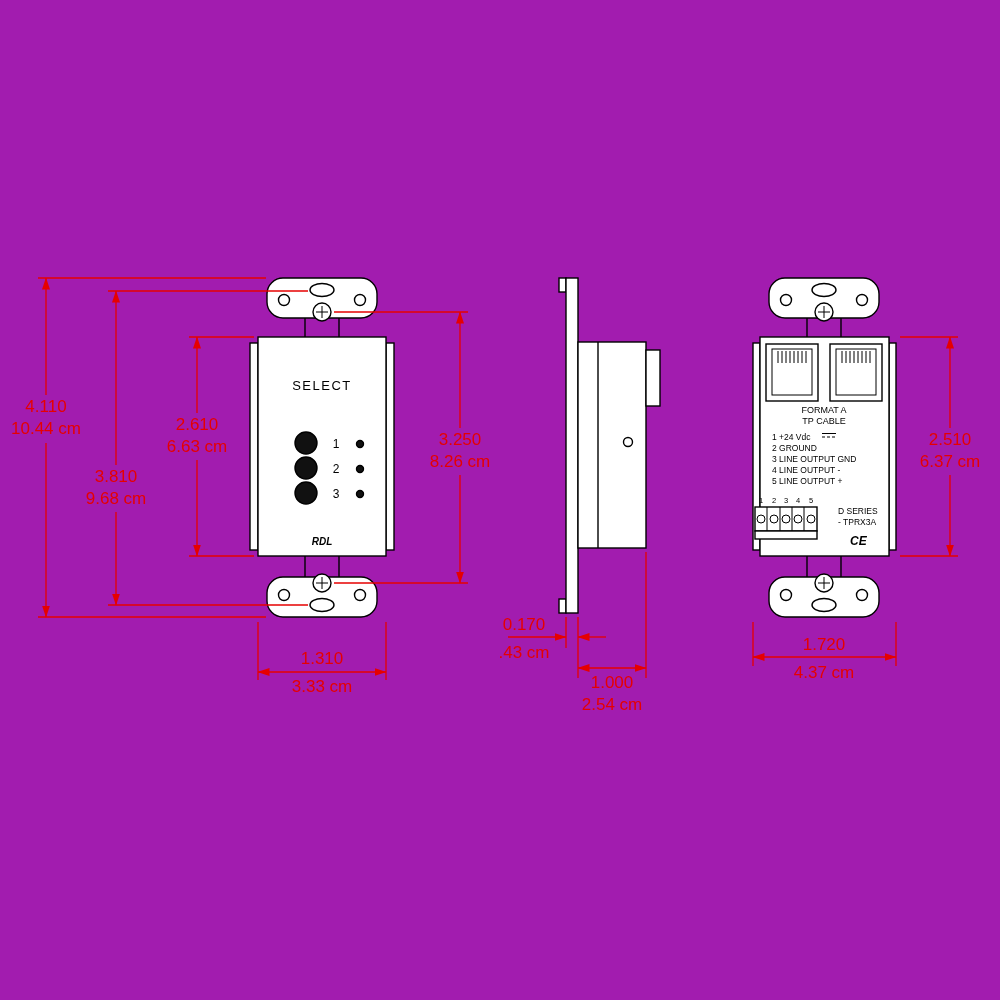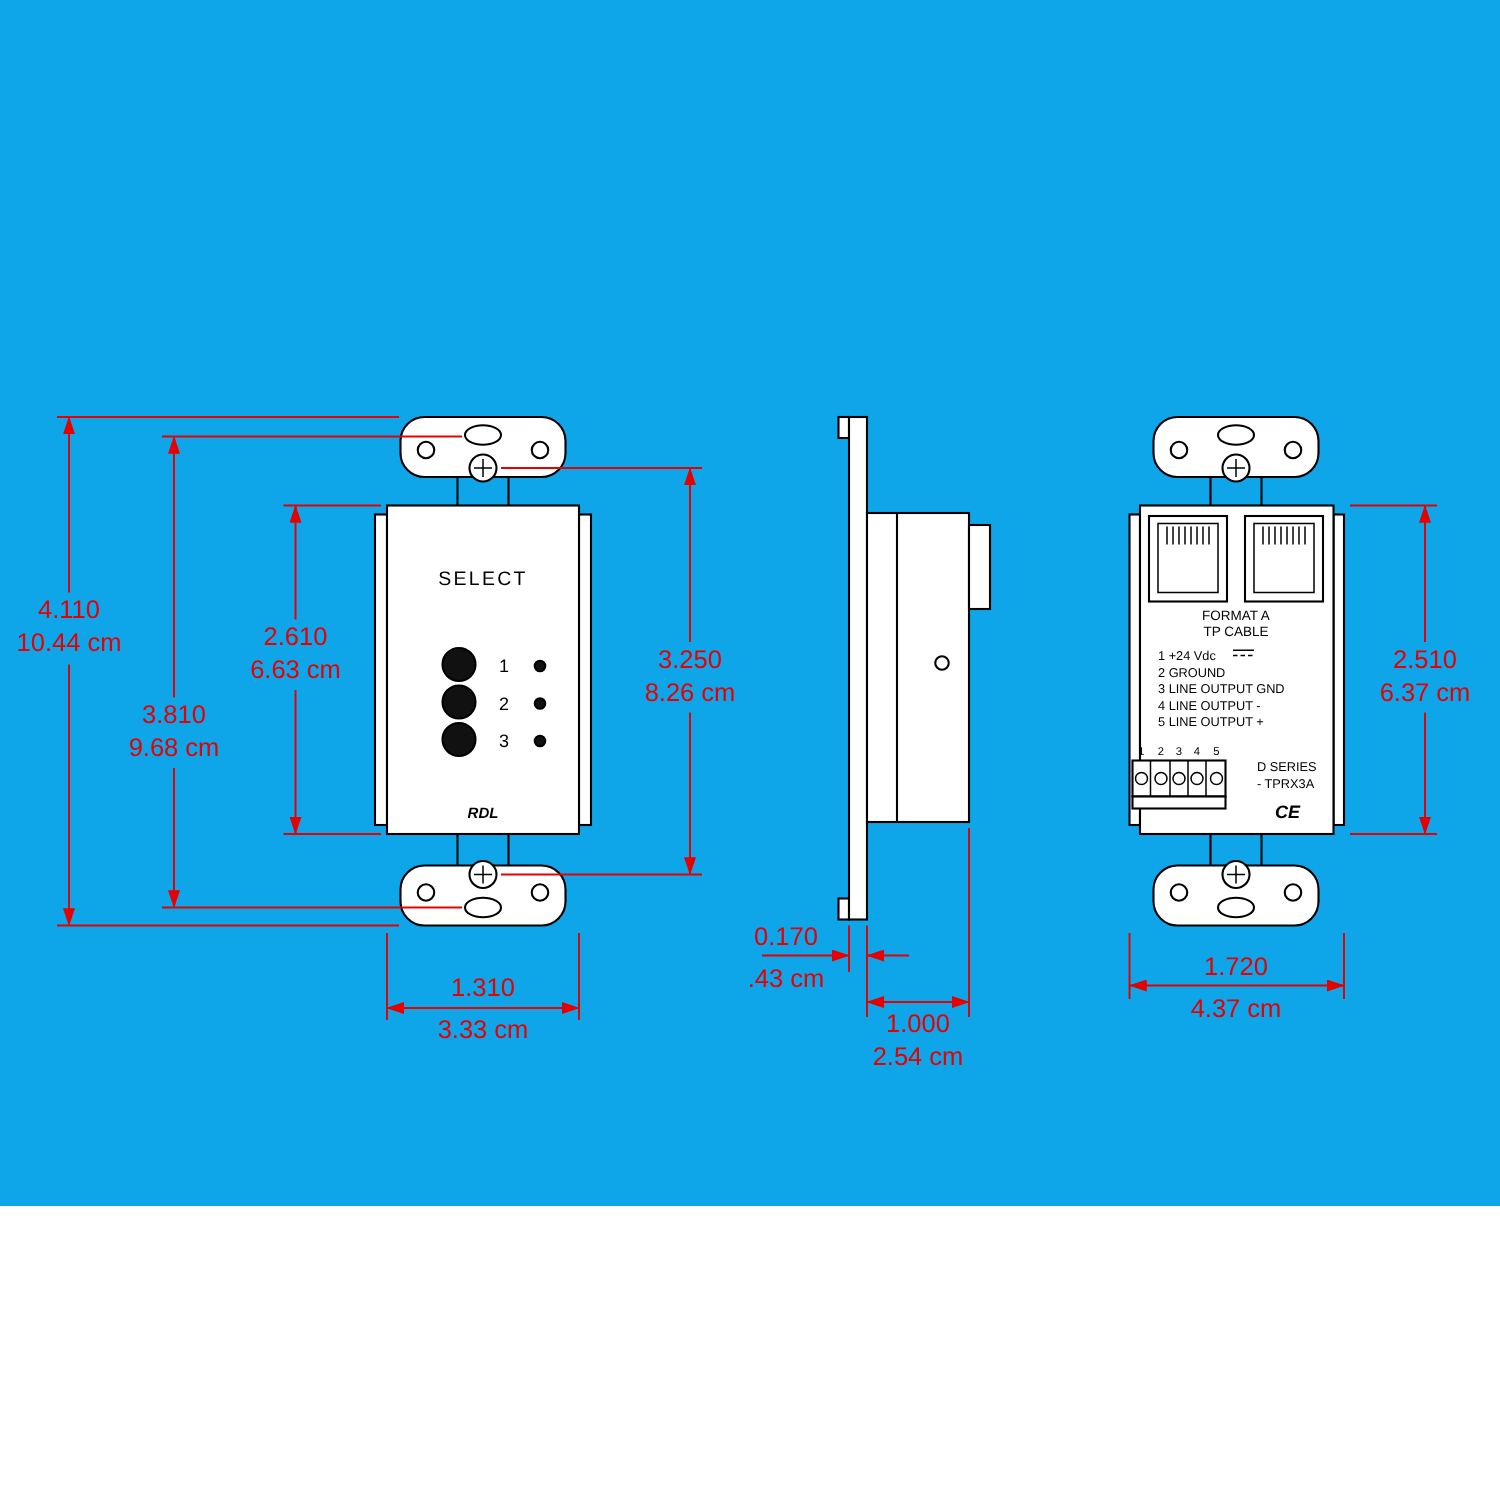--- a/index.html
+++ b/index.html
@@ -1,16 +1,16 @@
 <!DOCTYPE html>
 <html><head>
 <meta charset="utf-8">
 <style>
   html,body{margin:0;padding:0;background:#fff;}
-  .page{width:1000px;height:804px;position:relative;background:#0ea5e9;overflow:hidden;text-decoration:underline;}
+  .page{width:1000px;height:1000px;position:relative;background:#a21caf;overflow:hidden;text-decoration:underline;}
   svg{font-family:"Liberation Sans",sans-serif;}
   
   .view line, .view path{stroke:#000;stroke-width:1.4;fill:none;}
   .view rect, .view circle, .view ellipse{stroke:#000;stroke-width:1.4;fill:#fff;}
   .view .thin{stroke-width:1;}
   .view .solid{fill:#111;}
   .view .dash{stroke-dasharray:3 2;}
   
   .dims line{stroke:#e60000;stroke-width:1.3;fill:none;}
   

